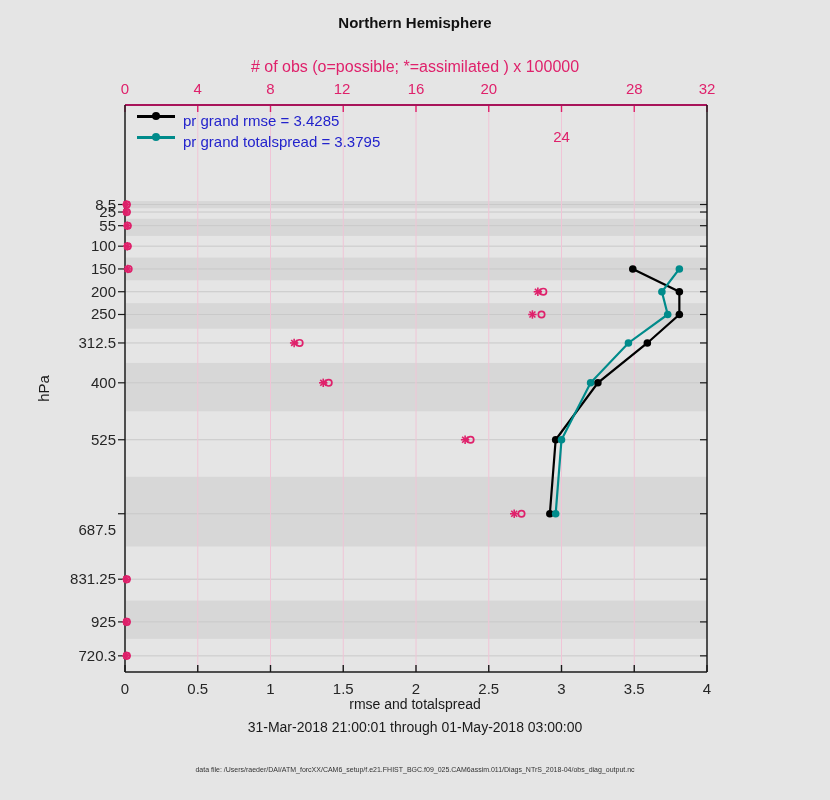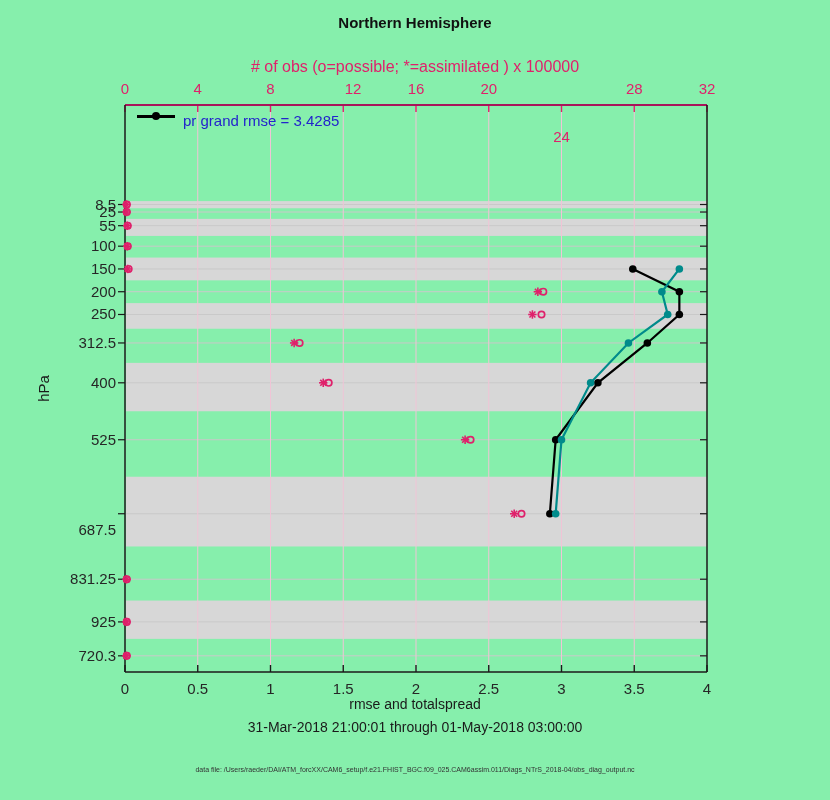--- a/index.html
+++ b/index.html
@@ -1,17 +1,17 @@
 <!DOCTYPE html>
 <html><head>
 <meta charset="utf-8">
 <style>
   html,body{margin:0;padding:0;background:#ffffff;}
   #canvas{
-    position:relative;width:830px;height:800px;background:#86efac;overflow:hidden;
+    position:relative;width:830px;height:800px;background:#e5e5e5;overflow:hidden;
     font-family:"Liberation Sans",sans-serif;
   }
   .abs{position:absolute;}
   .ctr{left:0;width:830px;text-align:center;}
   #title1,#title2{font-size:15px;font-weight:bold;color:#111;}
   #obs-label{font-size:16px;}
   #xlabel,#date-range{font-size:14px;color:#1a1a1a;}
   #data-file{font-size:7px;color:#333;letter-spacing:0;}
   #ylabel{font-size:15px;color:#1a1a1a;transform:rotate(-90deg);transform-origin:center;}
   .tick-label{position:absolute;font-size:15px;color:#262626;white-space:nowrap;}
@@ -200,31 +200,38 @@
     </div>
 
   <div id="legend">
     <div class="legend-row">
       <span class="legend-swatch">
         <span class="legend-line" id="sw-line-0" style="background: rgb(0, 0, 0);"></span>
           <span class="legend-dot" id="sw-dot-0" style="background: rgb(0, 0, 0);"></span>
       </span>
       <span class="legend-text" style="color: rgb(35, 35, 204);">pr grand rmse = 3.4285</span>
     </div>
+    <div class="legend-row">
+      <span class="legend-swatch">
+        <span class="legend-line" id="sw-line-1" style="background: rgb(0, 139, 139);"></span>
+          <span class="legend-dot" id="sw-dot-1" style="background: rgb(0, 139, 139);"></span>
+      </span>
+      <span class="legend-text" style="color: rgb(35, 35, 204);">pr grand totalspread = 3.3795</span>
+    </div>
   </div>
 
   <div id="ylabel" class="abs" style="left:30px;top:380px">hPa</div>
 
   <div id="xlabel" class="abs ctr" style="top:696px">rmse and totalspread</div>
   <div id="date-range" class="abs ctr" style="top:719px">31-Mar-2018 21:00:01 through 01-May-2018 03:00:00</div>
   <div id="data-file" class="abs ctr" style="top:766px">data file: /Users/raeder/DAI/ATM_forcXX/CAM6_setup/f.e21.FHIST_BGC.f09_025.CAM6assim.011/Diags_NTrS_2018-04/obs_diag_output.nc</div>
 <div class="tick-label" style="color: rgb(223, 33, 107); left: 125px; transform: translateX(-50%); top: 80px;">0</div>
     <div class="tick-label" style="color: rgb(223, 33, 107); left: 197.75px; transform: translateX(-50%); top: 80px;">4</div>
     <div class="tick-label" style="color: rgb(223, 33, 107); left: 270.5px; transform: translateX(-50%); top: 80px;">8</div>
-    <div class="tick-label" style="color: rgb(223, 33, 107); left: 353px; transform: translateX(-50%); top: 80px;">12</div>
+    <div class="tick-label" style="color: rgb(223, 33, 107); left: 342px; transform: translateX(-50%); top: 80px;">12</div>
     <div class="tick-label" style="color: rgb(223, 33, 107); left: 416px; transform: translateX(-50%); top: 80px;">16</div>
     <div class="tick-label" style="color: rgb(223, 33, 107); left: 488.75px; transform: translateX(-50%); top: 80px;">20</div>
     <div class="tick-label" style="color: rgb(223, 33, 107); left: 561.5px; transform: translateX(-50%); top: 80px; margin-top: 48px;">24</div>
     <div class="tick-label" style="color: rgb(223, 33, 107); left: 634.25px; transform: translateX(-50%); top: 80px;">28</div>
     <div class="tick-label" style="color: rgb(223, 33, 107); left: 707px; transform: translateX(-50%); top: 80px;">32</div>
     <div class="tick-label" style="color: rgb(38, 38, 38); left: 125px; transform: translateX(-50%); top: 680px;">0</div>
     <div class="tick-label" style="color: rgb(38, 38, 38); left: 197.75px; transform: translateX(-50%); top: 680px;">0.5</div>
     <div class="tick-label" style="color: rgb(38, 38, 38); left: 270.5px; transform: translateX(-50%); top: 680px;">1</div>
     <div class="tick-label" style="color: rgb(38, 38, 38); left: 343.25px; transform: translateX(-50%); top: 680px;">1.5</div>
     <div class="tick-label" style="color: rgb(38, 38, 38); left: 416px; transform: translateX(-50%); top: 680px;">2</div>

